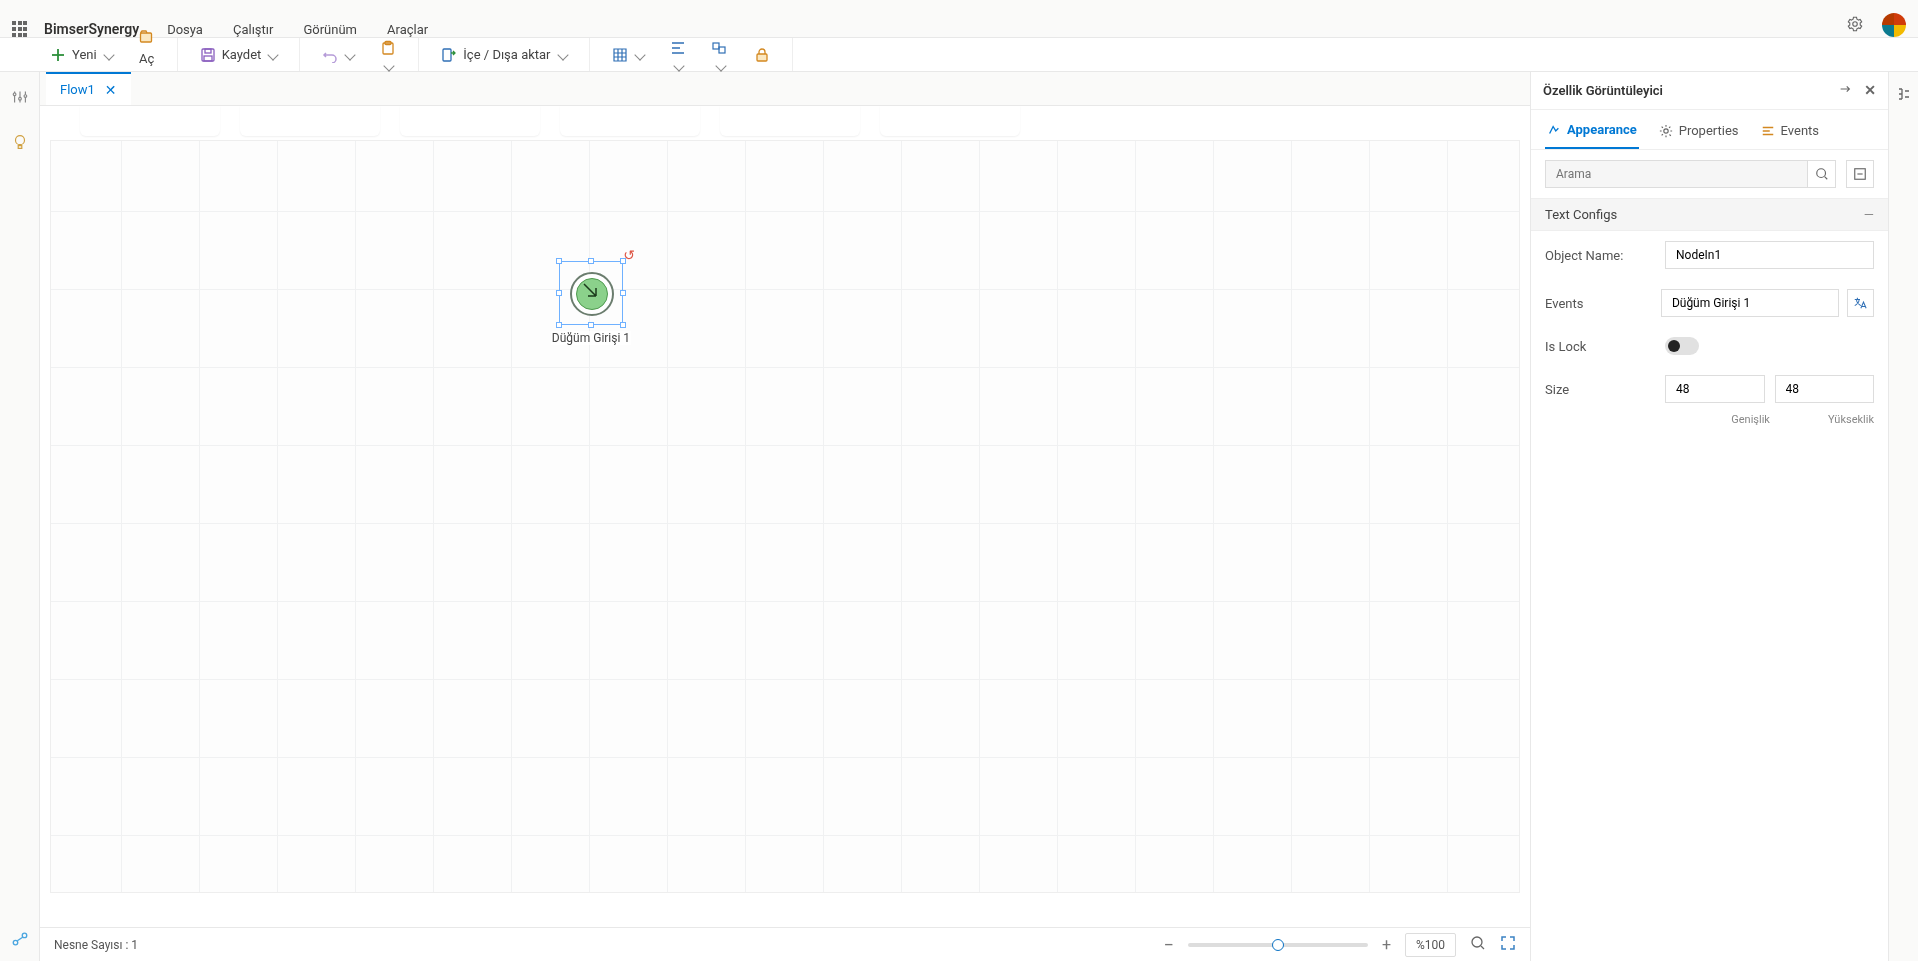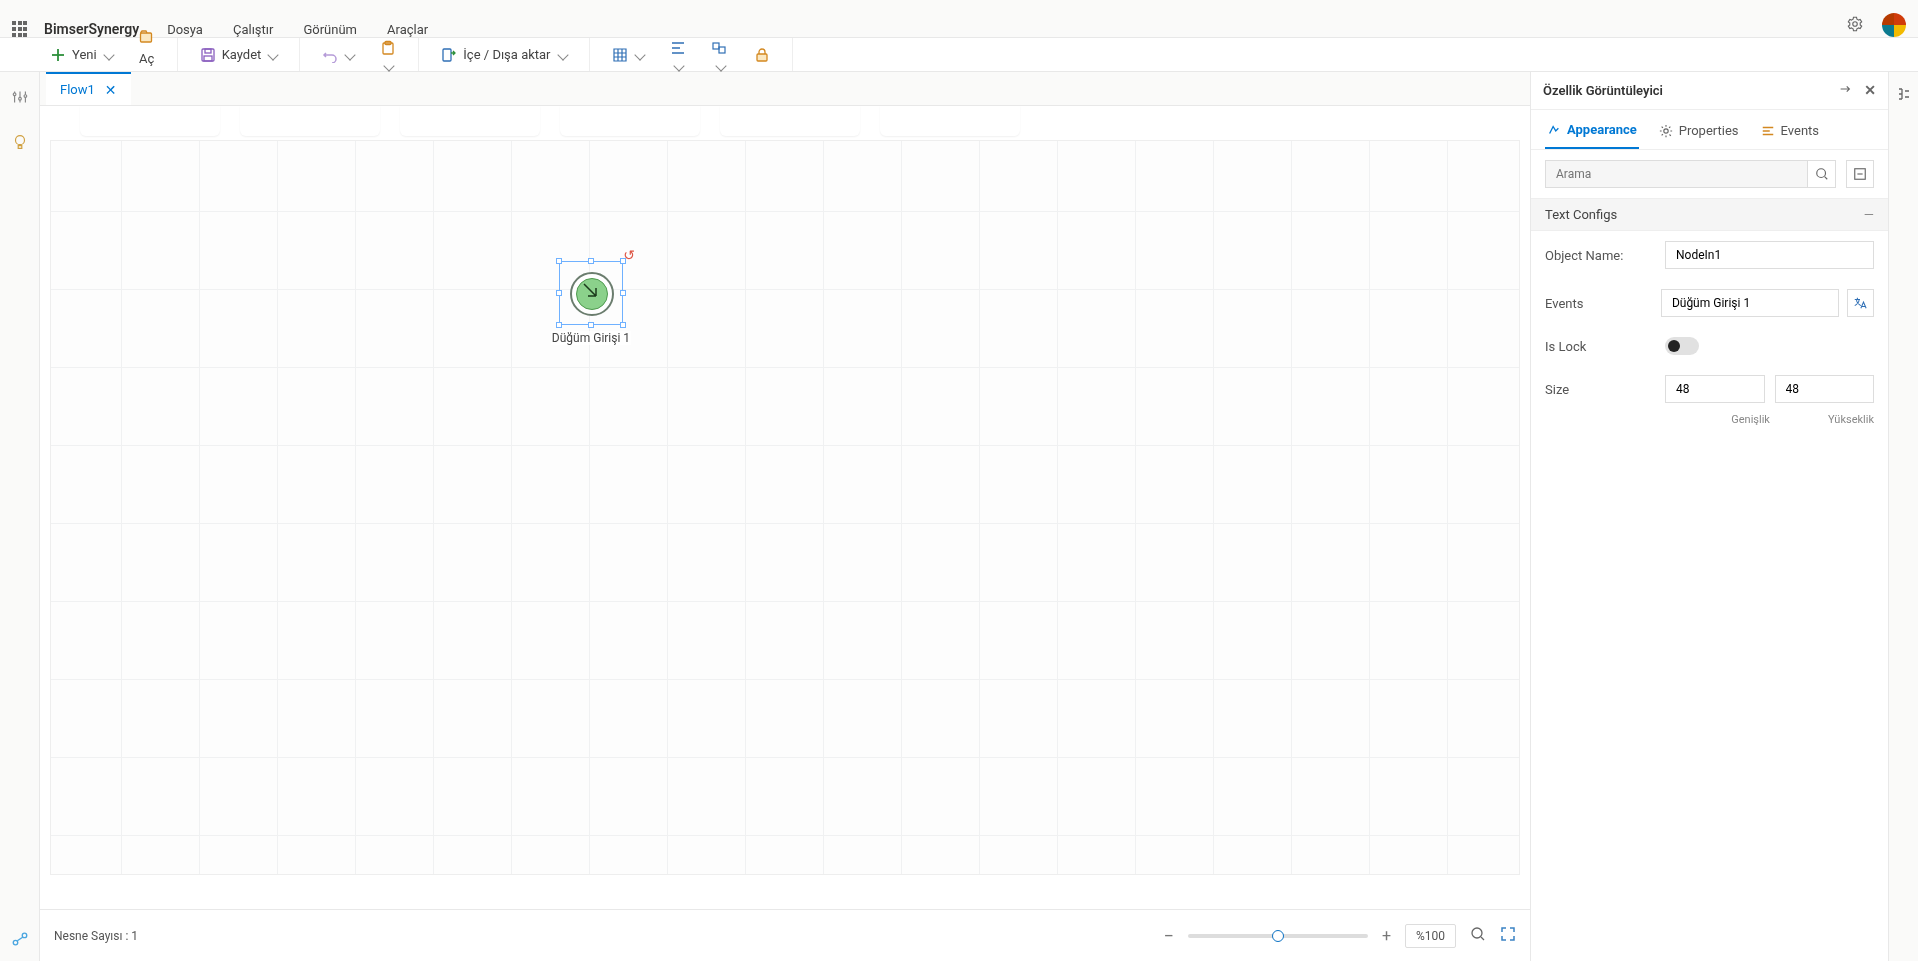--- a/index.html
+++ b/index.html
@@ -53,21 +53,21 @@
   .node .sel .handle { position:absolute; width:6px; height:6px; background:#fff; border:1px solid #6fb1ff;}
   .h-tl{top:-4px;left:-4px;} .h-tr{top:-4px;right:-4px;} .h-bl{bottom:-4px;left:-4px;} .h-br{bottom:-4px;right:-4px;}
   .h-tc{top:-4px;left:50%;margin-left:-3px;} .h-bc{bottom:-4px;left:50%;margin-left:-3px;}
   .h-lc{left:-4px;top:50%;margin-top:-3px;} .h-rc{right:-4px;top:50%;margin-top:-3px;}
   .node .circle { width:44px; height:44px; border-radius:50%; border:2px solid #6b7d6e; background:#fff; position:absolute; top:10px; left:10px;}
   .node .circle::after { content:''; position:absolute; inset:4px; border-radius:50%; background:#8bd18b; border:1px solid #4f9a4f;}
   .node .tick { position:absolute; top:18px; left:20px; width:24px; height:24px; }
   .node .rotate { position:absolute; top:-14px; right:-4px; color:#d54; font-size:14px;}
   .node .caption { margin-top: 6px; font-size: 12px; color:#444; background: rgba(255,255,255,0.7);}
 
-  .statusbar { height: 52px; border-top: 1px solid #e8e8e8; display:flex; align-items:center; padding: 0 14px; font-size:12px; color:#555; background:#fff;}
+  .statusbar { height: 34px; border-top: 1px solid #e8e8e8; display:flex; align-items:center; padding: 0 14px; font-size:12px; color:#555; background:#fff;}
   .sb-right { margin-left:auto; display:flex; align-items:center; gap:14px;}
   .zoom-slider { width:180px; height:4px; background:#ddd; position:relative; border-radius:2px;}
   .zoom-slider .thumb { position:absolute; top:-4px; width:12px; height:12px; border:1.5px solid #0b72c4; border-radius:50%; background:#fff; left:50%; margin-left:-6px;}
   .zoom-val { border:1px solid #ddd; padding:4px 10px; border-radius:2px; background:#fff;text-align:right;}
 
   .prop-panel { width: 358px; border-left: 1px solid #e8e8e8; background:#fff; display:flex; flex-direction:column;}
   .prop-head { display:flex; align-items:center; padding: 10px 12px; font-weight:600; color:#333; border-bottom:1px solid #eee;}
   .prop-head .head-icons { margin-left:auto; display:flex; gap:12px; color:#666;}
   .prop-tabs { display:flex; gap:18px; padding: 8px 14px 0; border-bottom:1px solid #eee;}
   .ptab { display:inline-flex; align-items:center; gap:6px; padding: 4px 2px 10px; color:#555; cursor:pointer; }

